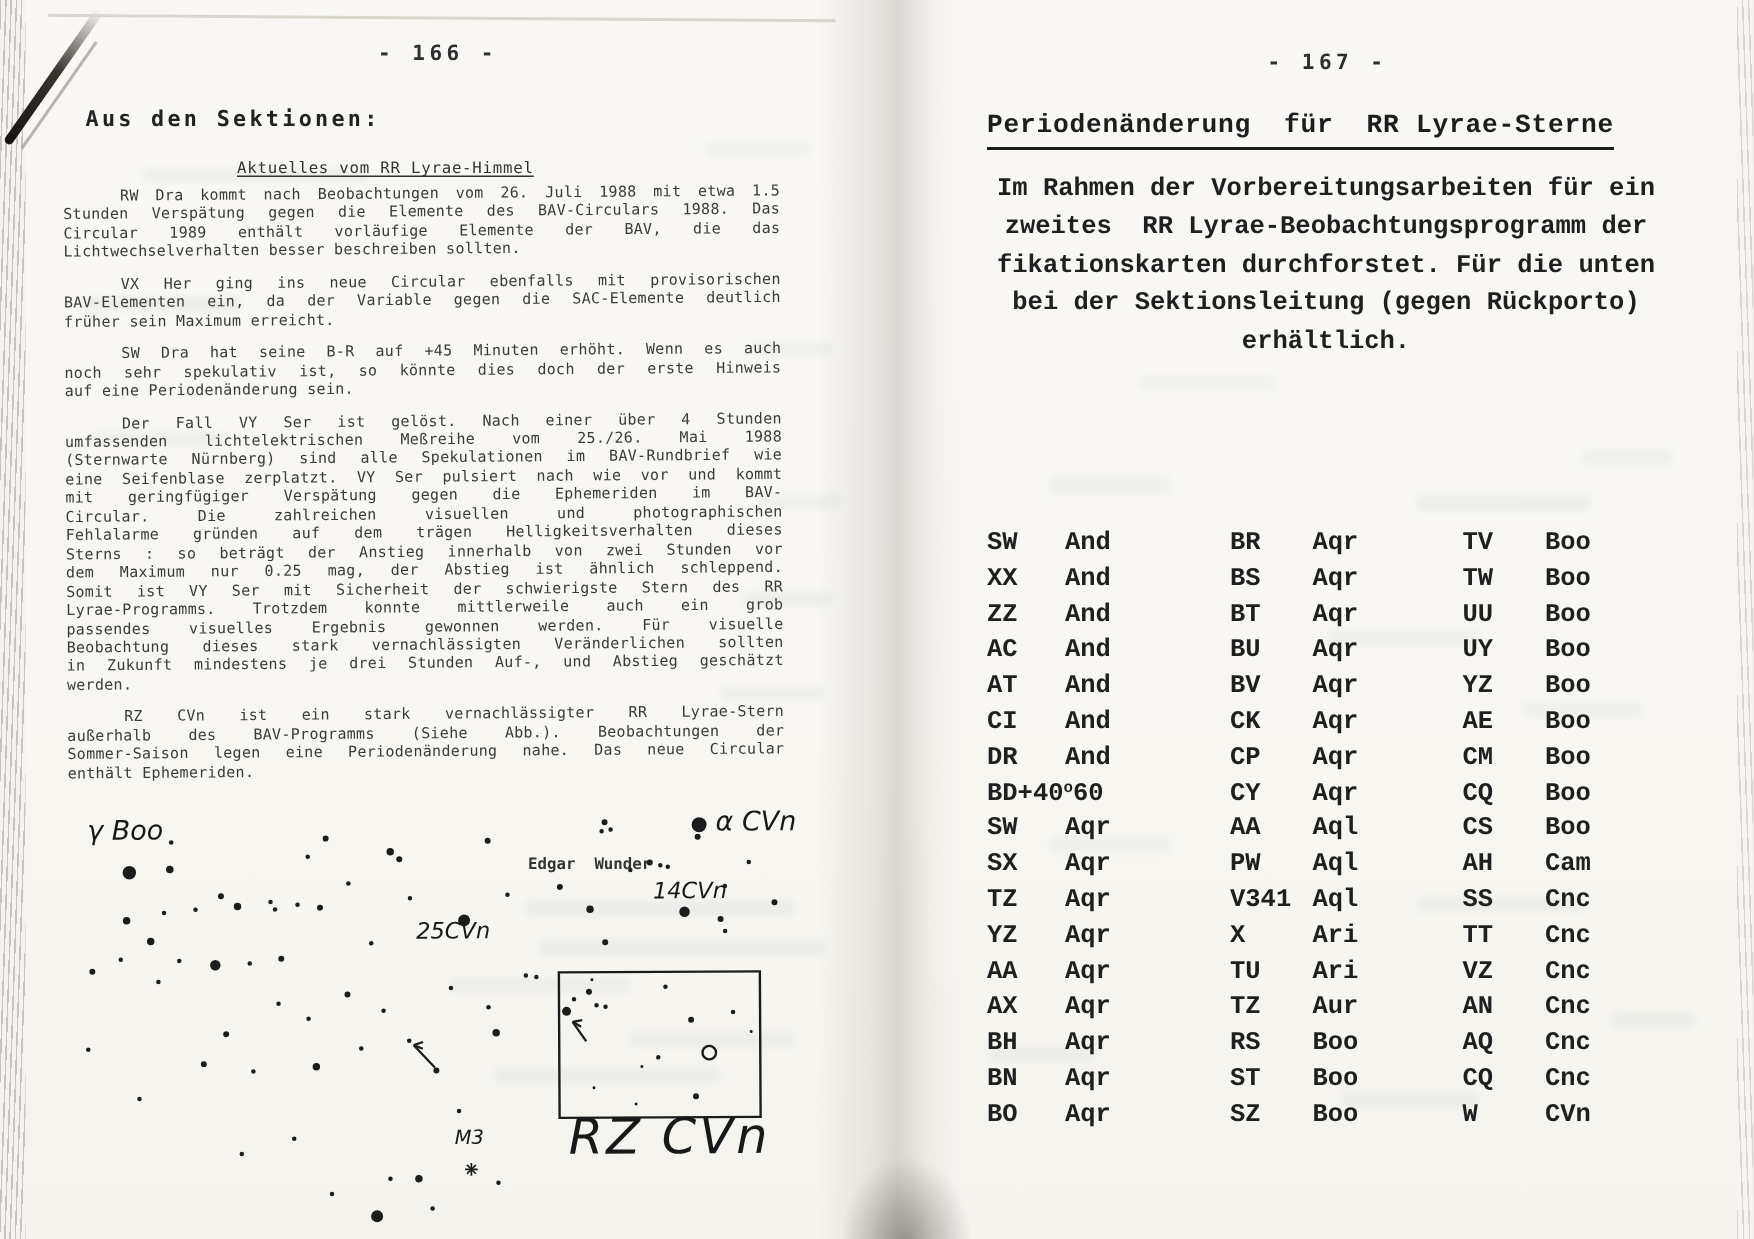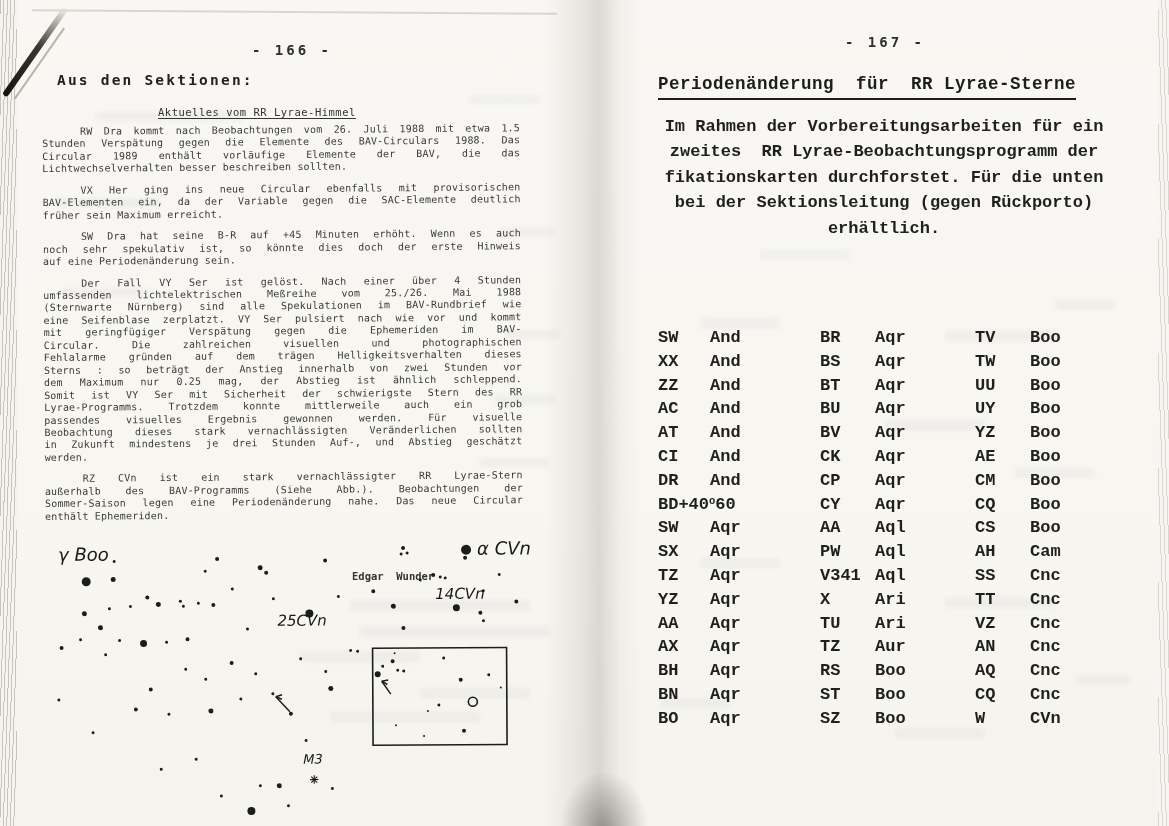--- a/index.html
+++ b/index.html
@@ -90,21 +90,21 @@
       <div class="bleed" style="left: 1015px; top: 468px; width: 80px; height: 10px; opacity: 0.05;"></div>
       <div class="bleed" style="left: 700px; top: 558px; width: 80px; height: 10px; opacity: 0.05;"></div>
       <div class="bleed" style="left: 945px; top: 598px; width: 110px; height: 10px; opacity: 0.06;"></div>
       <div class="bleed" style="left: 1075px; top: 675px; width: 55px; height: 10px; opacity: 0.05;"></div>
       <div class="bleed" style="left: 660px; top: 698px; width: 70px; height: 10px; opacity: 0.05;"></div>
       <div class="bleed" style="left: 895px; top: 728px; width: 90px; height: 10px; opacity: 0.05;"></div>
       <div class="bleed" style="left: 760px; top: 250px; width: 90px; height: 10px; opacity: 0.04;"></div>
     </div>
 
   <div class="abs" style="left:0;top:0;width:560px;height:826px;">
-    <div class="abs pageno" style="left:252px;top:42px;">- 166 -</div>
+    <div class="abs pageno" style="left:252px;top:28px;">- 166 -</div>
     <div class="abs" id="heading-166">Aus den Sektionen:</div>
     <div class="abs" id="subtitle-166">Aktuelles vom RR Lyrae-Himmel</div>
     <div class="abs" id="body-166">
         <div class="para">
           <div class="line fl">RW Dra kommt nach Beobachtungen vom 26. Juli 1988 mit etwa 1.5</div>
           <div class="line">Stunden Verspätung gegen die Elemente des BAV-Circulars 1988. Das</div>
           <div class="line">Circular 1989 enthält vorläufige Elemente der BAV, die das</div>
           <div class="line last">Lichtwechselverhalten besser beschreiben sollten.</div>
         </div>
         <div class="para">
@@ -251,34 +251,35 @@
             <line x1="270.0301515190165" y1="238.0301515190165" x2="275.9698484809835" y2="243.9698484809835" stroke="#1c1c1c" stroke-width="1.1"></line>
             <line x1="273" y1="236.8" x2="273" y2="245.2" stroke="#1c1c1c" stroke-width="1.1"></line>
             <line x1="275.9698484809835" y1="238.0301515190165" x2="270.0301515190165" y2="243.9698484809835" stroke="#1c1c1c" stroke-width="1.1"></line>
           </g>
         </svg>
         <div class="chart-label" style="left: 18px; top: 4px; font-size: 18px;">γ Boo</div>
         <div class="chart-label" style="left: 437px; top: 0px; font-size: 18px;">α CVn</div>
         <div class="chart-label" style="left: 395px; top: 47px; font-size: 15px;">14CVn</div>
         <div class="chart-label" style="left: 237px; top: 73px; font-size: 15px;">25CVn</div>
         <div class="chart-label" style="left: 262px; top: 213px; font-size: 13px;">M3</div>
+        <div class="chart-label" id="rzcvn-label" style="left: 338px; top: 200px; font-size: 33px;">RZ CVn</div>
       </div>
   </div>
 
   <div class="abs" style="left:560px;top:0;width:609px;height:826px;">
     <div class="abs pageno" id="pageno-167" style="left:285px;top:34px;">- 167 -</div>
     <div class="abs" id="title-167" style="left:98px;">Periodenänderung  für  RR Lyrae-Sterne</div>
     <div class="abs" id="intro-167" style="left:98px;text-align:center;">
         <div class="rline">Im Rahmen der Vorbereitungsarbeiten für ein</div>
         <div class="rline">zweites  RR Lyrae-Beobachtungsprogramm der</div>
         <div class="rline">fikationskarten durchforstet. Für die unten</div>
         <div class="rline">bei der Sektionsleitung (gegen Rückporto)</div>
         <div class="rline">erhältlich.</div>
       </div>
-    <div class="abs" id="table-167" style="left:98px;">
+    <div class="abs" id="table-167" style="left:98px;margin-top:25px;">
         <div class="trow">
           <span class="c0">SW</span>
           <span class="c1">And</span>
           <span class="c2">BR</span>
           <span class="c3">Aqr</span>
           <span class="c4">TV</span>
           <span class="c5">Boo</span>
         </div>
         <div class="trow">
           <span class="c0">XX</span>

